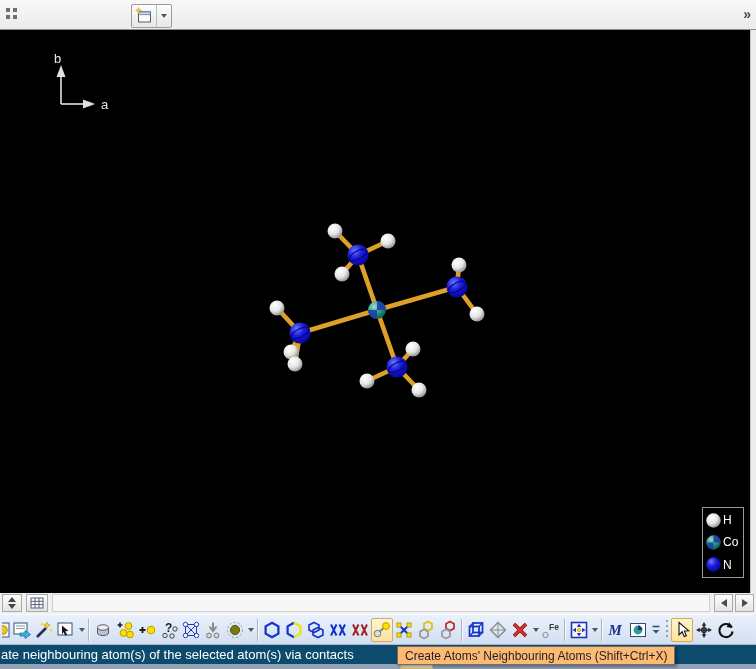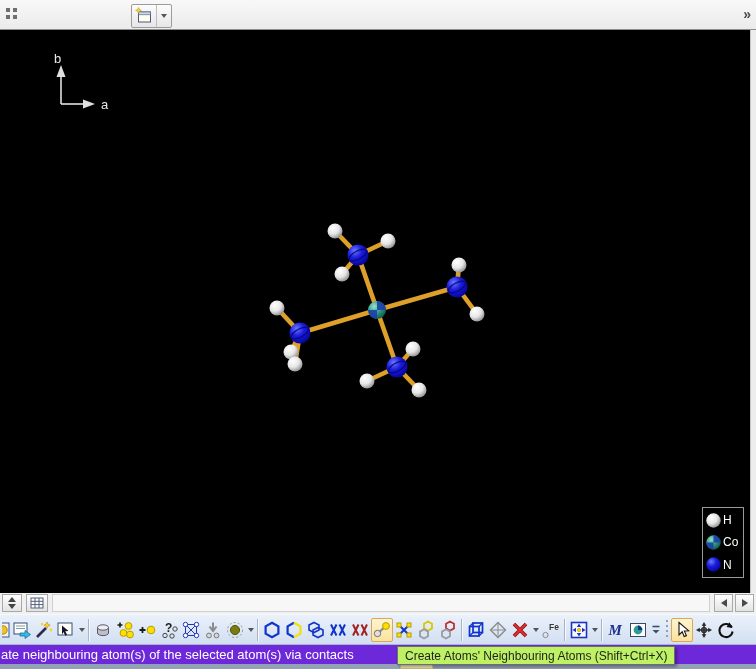--- a/index.html
+++ b/index.html
@@ -48,27 +48,27 @@
   .tb{width:22px;height:24px;display:flex;align-items:center;justify-content:center;
       border-radius:2px;flex:0 0 auto;box-sizing:border-box;}
   .tb.narrow{width:10px;}
   .tb.mini{width:14px;}
   .tb.active{background:linear-gradient(#fdf5cf,#fbe29e);border:1px solid #dca756;}
   .ddt{width:9px;height:24px;display:flex;align-items:center;justify-content:center;flex:0 0 auto;}
   .sep{width:1px;height:22px;background:#a9b4c4;margin:0 3px 0 2px;box-shadow:1px 0 0 #f6f9fc;flex:0 0 auto;}
   .sepdot{width:2px;height:20px;margin:0 3px;flex:0 0 auto;
           background:repeating-linear-gradient(to bottom,#93a0b2 0 2px,transparent 2px 5px);}
   
-  .statusbar{position:absolute;top:645px;left:0;width:756px;height:24px;background:#6d28d9;}
+  .statusbar{position:absolute;top:645px;left:0;width:756px;height:24px;background:#0c4a6e;}
   .status-text{position:absolute;left:1px;top:2px;color:#fff;font-size:13px;white-space:nowrap;}
   .bstrip{position:absolute;bottom:0;left:0;width:756px;height:5px;background:#93a1b5;}
   .bstrip .yb{position:absolute;left:400px;top:0;width:33px;height:5px;background:#ece5b4;border:1px solid #c9bd7d;box-sizing:border-box;}
   
   .tooltip{position:absolute;left:397px;top:646px;height:19px;line-height:17px;box-sizing:border-box;
-           background:#bef264;border:1px solid #6e6e6e;color:#1f1f1f;font-size:12px;
+           background:#fdba74;border:1px solid #6e6e6e;color:#1f1f1f;font-size:12px;
            padding:1px 7px;white-space:nowrap;z-index:20;box-shadow:2px 2px 3px rgba(0,0,0,.35);text-align:center;}
 </style>
 </head>
 <body>
 
 <div class="tabbar">
   <div class="dock">
       <i></i>
       <i></i>
       <i></i>

